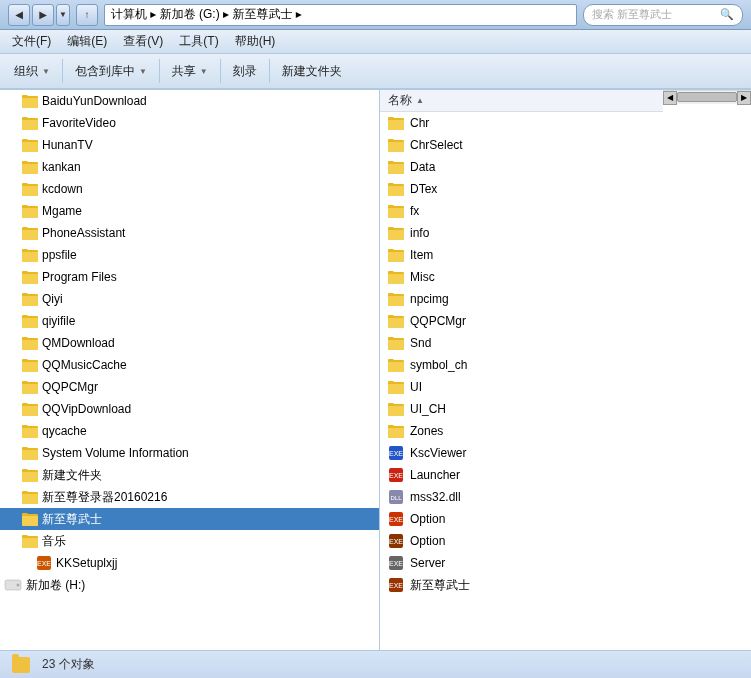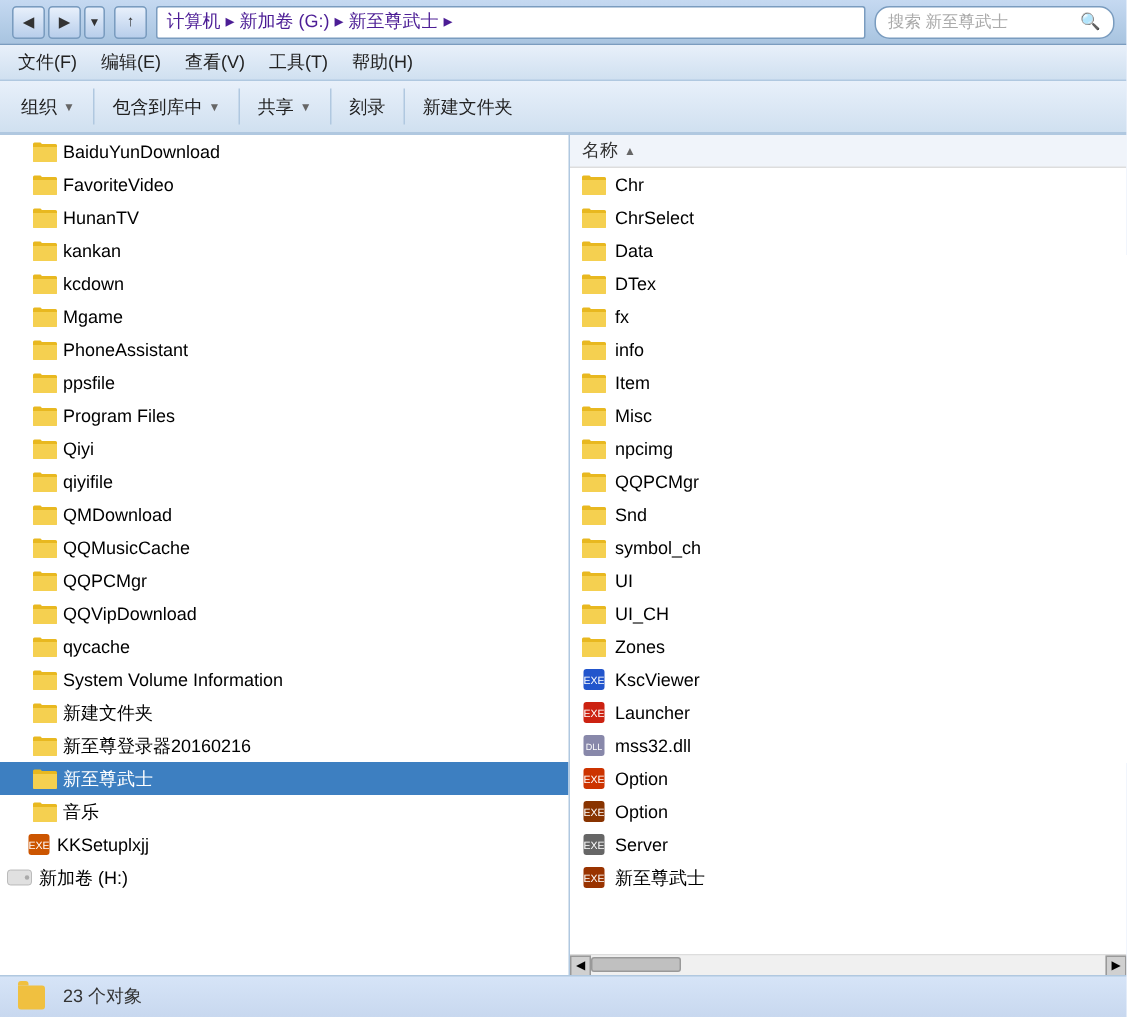--- a/index.html
+++ b/index.html
@@ -25,21 +25,21 @@
     }
     .nav-dropdown { width: 14px; height: 22px; background: linear-gradient(to bottom, #e8f0fb, #b8ceeb); border: 1px solid #7a9cbf; border-radius: 3px; display: flex; align-items: center; justify-content: center; cursor: pointer; font-size: 8px; color: #333; }
     .address-bar {
       flex: 1; margin-left: 6px;
       background: white;
       border: 1px solid #7a9cbf;
       border-radius: 2px;
       height: 22px;
       display: flex; align-items: center;
       padding: 0 6px;
-      font-size: 12px; color: #4c1d95;
+      font-size: 12px; color: #000000;
     }
     .address-path { flex: 1; white-space: nowrap; overflow: hidden; text-overflow: ellipsis; }
     .search-bar {
       margin-left: 6px;
       width: 160px; height: 22px;
       background: white;
       border: 1px solid #7a9cbf;
       border-radius: 10px;
       display: flex; align-items: center;
       padding: 0 8px;
@@ -403,41 +403,41 @@
       </div>
       <div class="folder-item" style="padding-left: 22px;">
         <span style="margin-right: 4px; flex-shrink: 0; display: inline-flex; align-items: center;">
           <svg width="16" height="14" viewBox="0 0 16 14" xmlns="http://www.w3.org/2000/svg">
     <path d="M0 2 Q0 1 1 1 L5 1 L6 2 L15 2 Q16 2 16 3 L16 13 Q16 14 15 14 L1 14 Q0 14 0 13 Z" fill="#e8b820"></path>
     <path d="M0 4 L16 4 L16 13 Q16 14 15 14 L1 14 Q0 14 0 13 Z" fill="#f5d050"></path>
   </svg>
         </span>
         <span>音乐</span>
       </div>
-      <div class="folder-item" style="padding-left: 18px; text-align: center;">
+      <div class="folder-item" style="padding-left: 36px; text-align: center;">
         <span style="margin-right: 4px; flex-shrink: 0; display: inline-flex; align-items: center;">
           <svg width="16" height="16" viewBox="0 0 16 16" xmlns="http://www.w3.org/2000/svg">
     <rect x="1" y="1" width="14" height="14" rx="2" fill="#cc5500"></rect>
     <text x="8" y="11" text-anchor="middle" fill="white" font-size="7" font-family="Arial">EXE</text>
   </svg>
         </span>
         <span>KKSetuplxjj</span>
       </div>
       <div class="folder-item" style="padding-left: 4px;">
         <span style="margin-right: 4px; flex-shrink: 0; display: inline-flex; align-items: center;">
           <svg width="18" height="14" viewBox="0 0 18 14" xmlns="http://www.w3.org/2000/svg">
     <rect x="1" y="2" width="16" height="10" rx="2" fill="#e0e0e0" stroke="#aaa" stroke-width="0.5"></rect>
     <circle cx="14" cy="7" r="1.5" fill="#aaa"></circle>
   </svg>
         </span>
         <span>新加卷 (H:)</span>
       </div>
     </div>
 
-  <div style="flex:1; display:flex; flex-direction:column; overflow:hidden;">
+  <div style="flex:1; display:flex; flex-direction:row; overflow:hidden;">
     <div class="right-panel" id="rightPanel">
       <div class="right-header">
         <div class="col-name">
           <span>名称</span>
           <span class="sort-arrow">▲</span>
         </div>
       </div>
       <div id="rightItems">
           <div class="file-item">
             <span class="file-icon">

